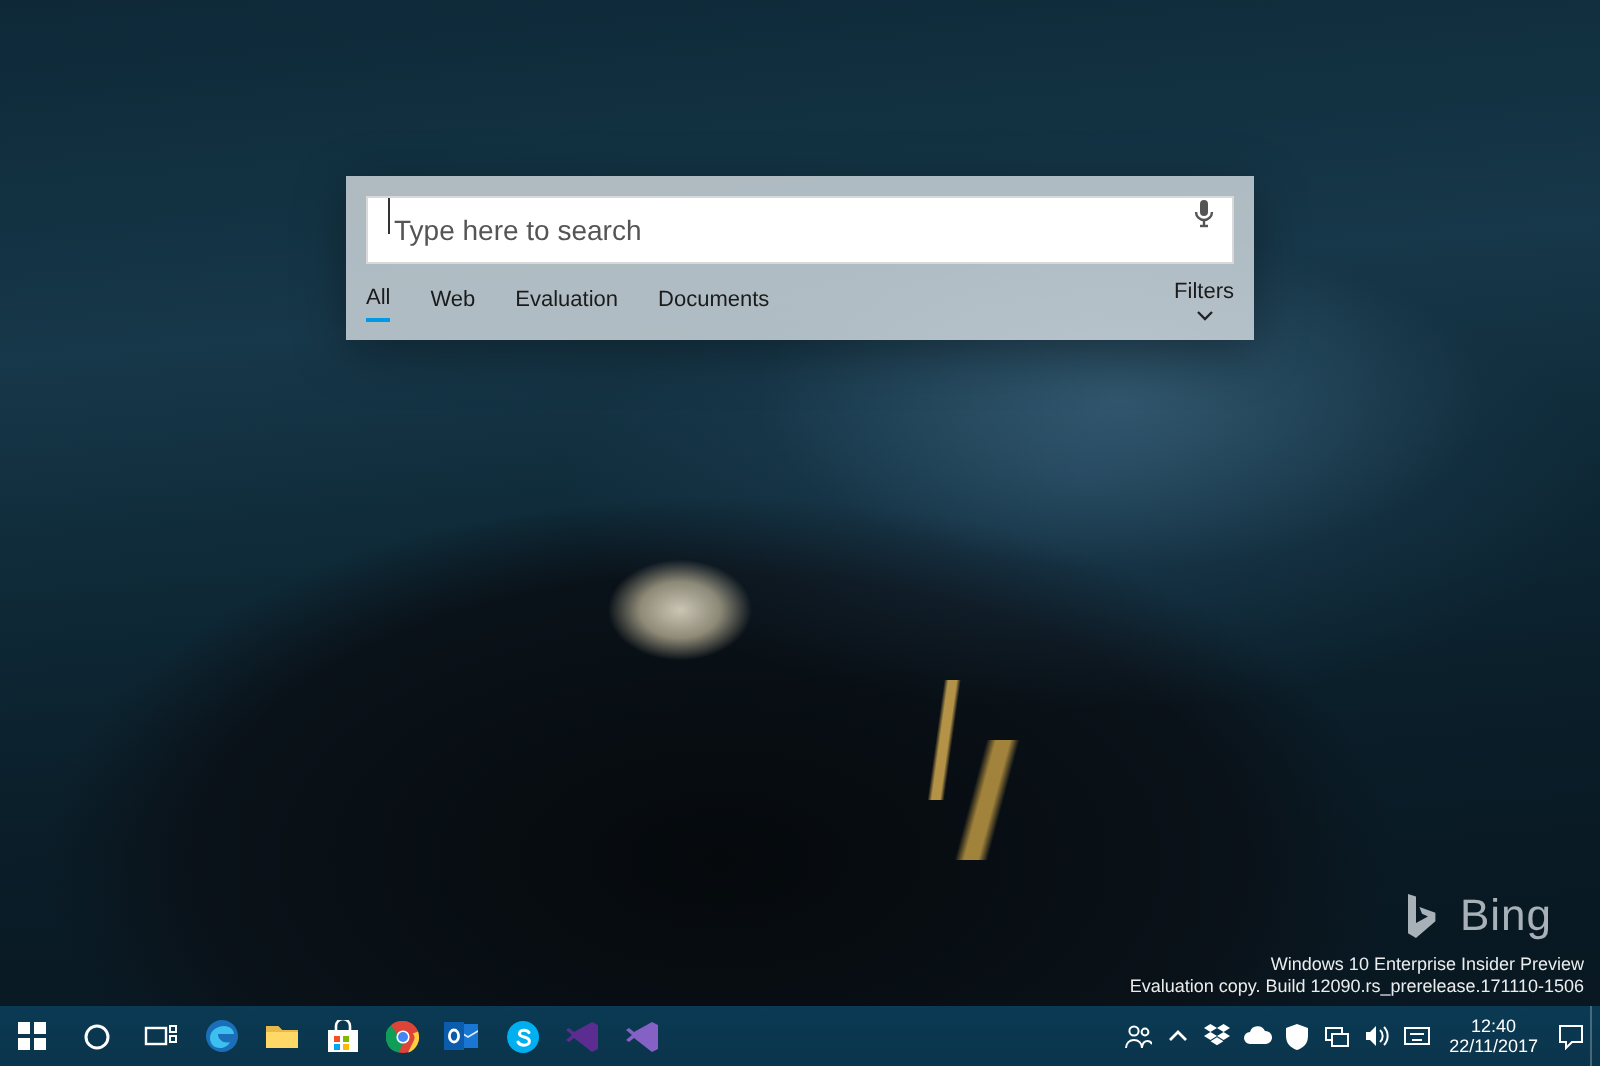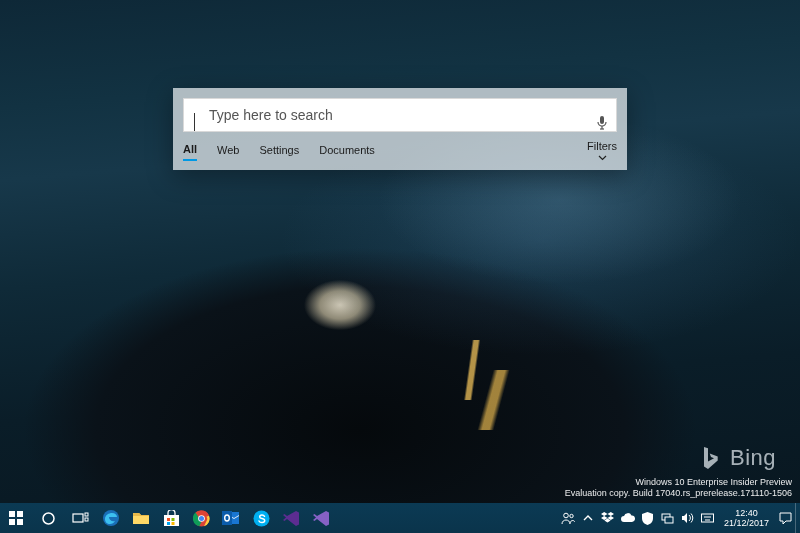--- a/index.html
+++ b/index.html
@@ -16,37 +16,36 @@
       linear-gradient(175deg, #0e2837 0%, #123242 18%, #17384a 30%, #0f2a38 48%, #0a1d28 70%, #08161f 100%);
   }
   
   .search-panel {
     position:absolute; left:173px; top:88px; width:454px; height:82px;
     background:rgba(235,240,243,0.72);
     box-shadow:0 6px 24px rgba(0,0,0,0.35);
   }
   .search-box {
     position:absolute; left:10px; top:10px; right:10px; height:34px;
-    background:#ffffff; display:flex; align-items:flex-end;
+    background:#ffffff; display:flex; align-items:flex-start;
     border:1px solid rgba(0,0,0,0.15);
-    gap:12px;
   }
   .search-cursor { width:1px; height:18px; background:#333; margin-left:10px; margin-right:0; }
   .search-input {
     flex:1; border:none; outline:none; height:100%;
     font-size:14px; color:#333; background:transparent; padding-left:2px;
   }
   .search-input::placeholder { color:#555; font-weight:300; }
   .mic-icon { width:28px; display:flex; align-items:center; justify-content:center; color:#555; }
   .tab-row {
     position:absolute; left:10px; right:10px; bottom:6px; height:24px;
     display:flex; align-items:center; font-size:11px; color:#1b1b1b;
   }
   .tab { margin-right:20px; padding-bottom:4px; cursor:pointer; }
-  .tab.active { border-bottom:2px solid #0099e5; font-weight:700; }
+  .tab.active { border-bottom:2px solid #0099e5; font-weight:400; }
   .tab-spacer { flex:1; }
   .filters { display:flex; align-items:center; gap:3px; padding-bottom:4px; cursor:pointer;flex-direction:column; }
   
   .bing-logo {
     position:absolute; right:24px; bottom:62px;
     display:flex; align-items:center; gap:10px;
     color:rgba(220,228,234,0.75); font-size:22px; font-weight:400;
     letter-spacing:0.5px;
   }
   
@@ -86,21 +85,21 @@
           <rect x="4" y="1" width="4" height="8" rx="2" fill="#555"></rect>
           <path d="M2 7a4 4 0 0 0 8 0" stroke="#555" stroke-width="1.2" fill="none"></path>
           <line x1="6" y1="11" x2="6" y2="14" stroke="#555" stroke-width="1.2"></line>
           <line x1="4" y1="14" x2="8" y2="14" stroke="#555" stroke-width="1.2"></line>
         </svg>
       </div>
     </div>
     <div class="tab-row">
       <div class="tab active">All</div>
       <div class="tab">Web</div>
-      <div class="tab">Settings</div>
+      <div class="tab">Evaluation</div>
       <div class="tab">Documents</div>
       <div class="tab-spacer"></div>
       <div class="filters">
         <span>Filters</span>
         <span>
           <svg width="9" height="6" viewBox="0 0 9 6">
               <path d="M1 1l3.5 3.5L8 1" stroke="#222" stroke-width="1.2" fill="none"></path>
             </svg>
         </span>
       </div>
@@ -111,21 +110,21 @@
     <span>
       <svg width="20" height="26" viewBox="0 0 20 26">
         <path d="M4 2l4 1.3v13.2l6-3.2-3-1.4-1.3-3.4 8 2.9v4.2L8 24l-4-2.4V2z" fill="rgba(220,228,234,0.75)"></path>
       </svg>
     </span>
     <span>Bing</span>
   </div>
 
   <div class="watermark">
     <div>Windows 10 Enterprise Insider Preview</div>
-    <div>Evaluation copy. Build 17040.rs_prerelease.171110-1506</div>
+    <div>Evaluation copy. Build 12090.rs_prerelease.171110-1506</div>
   </div>
 
   <div class="taskbar">
     <div class="tb-left">
       <div class="tb-btn">
         <svg width="14" height="14" viewBox="0 0 14 14">
           <rect x="0" y="0" width="6" height="6" fill="#fff"></rect>
             <rect x="8" y="0" width="6" height="6" fill="#fff"></rect>
           <rect x="0" y="8" width="6" height="6" fill="#fff"></rect>
             <rect x="8" y="8" width="6" height="6" fill="#fff"></rect>
@@ -244,21 +243,21 @@
       </div>
       <div class="tray-icon">
         <svg width="13" height="12" viewBox="0 0 13 12">
           <rect x="0.5" y="2" width="12" height="8" stroke="#fff" fill="none"></rect>
           <line x1="3" y1="5" x2="10" y2="5" stroke="#fff"></line>
           <line x1="4" y1="8" x2="9" y2="8" stroke="#fff"></line>
         </svg>
       </div>
       <div class="clock">
         <div>12:40</div>
-        <div>21/12/2017</div>
+        <div>22/11/2017</div>
       </div>
       <div class="tray-icon">
         <svg width="13" height="13" viewBox="0 0 13 13">
           <path d="M1 1h11v8H7l-3 3V9H1z" stroke="#fff" fill="none"></path>
         </svg>
       </div>
       <div class="show-desktop"></div>
     </div>
   </div>
 </div>

